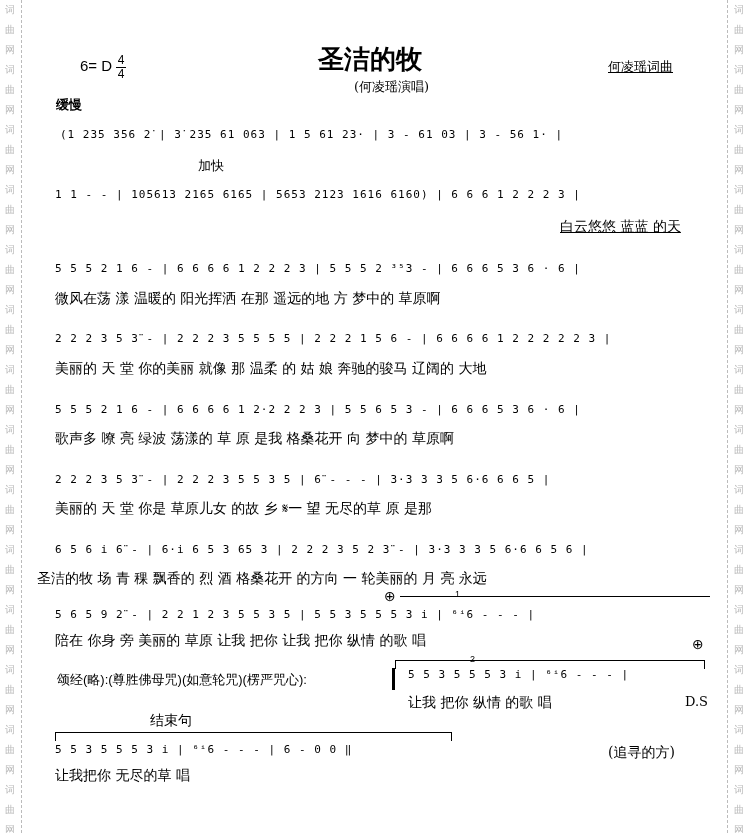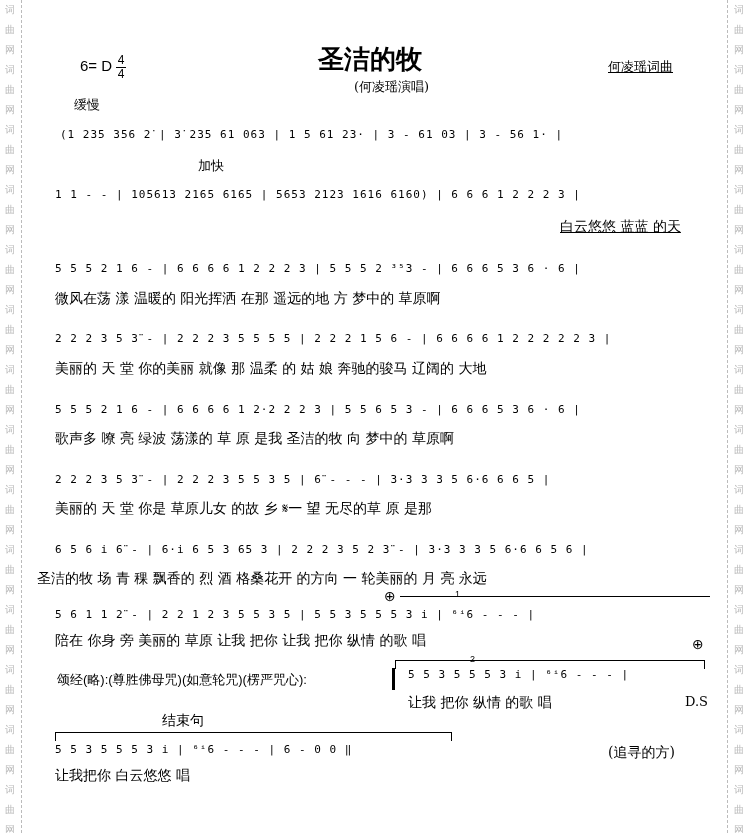--- a/index.html
+++ b/index.html
@@ -179,55 +179,55 @@
     </div>
   </div>
 <div class="wm-line right"></div>
 
 <div class="abs key" style="left:80px;top:55px;">
   <span>6= D</span><span class="frac"><span>4</span><span class="bar"></span><span>4</span></span>
 </div>
 <div class="abs title" style="left:318px;top:42px;">圣洁的牧</div>
 <div class="abs sub" style="left:330px;top:78px;margin-left:24px;">(何凌瑶演唱)</div>
 <div class="abs sub" style="left:608px;top:58px;text-decoration:underline;">何凌瑶词曲</div>
-<div class="abs tempo" style="left:74px;top:96px;">缓慢</div>
+<div class="abs tempo" style="left:56px;top:96px;font-weight:bold;">缓慢</div>
 
 <div class="abs notes" style="left:60px;top:128px;">(1 235 356 2̇ | 3̇ 235 61 063 | 1 5 61 23· | 3 - 61 03 | 3 - 56 1· |</div>
 <div class="abs small" style="left:150px;top:157px;margin-left:48px;">加快</div>
 
 <div class="abs notes" style="left:55px;top:188px;">1 1 - - | 105613 2165 6165 | 5653 2123 1616 6160) | 6 6 6 1 2 2 2 3 |</div>
 <div class="abs lyrics" style="left:560px;top:218px;text-decoration:underline;">白云悠悠 蓝蓝 的天</div>
 
 <div class="abs notes" style="left:55px;top:262px;">5 5 5 2 1  6 -  | 6 6 6 6 1 2 2 2 3 | 5 5 5 2 ³⁵3 -  | 6 6 6 5 3 6 · 6 |</div>
 <div class="abs lyrics" style="left:55px;top:290px;">微风在荡    漾      温暖的 阳光挥洒 在那   遥远的地    方        梦中的 草原啊</div>
 
 <div class="abs notes" style="left:55px;top:332px;">2 2 2 3 5  3̈ - | 2 2 2 3 5 5 5  5 | 2 2 2 1 5  6  - | 6 6 6 6 1 2 2 2 2 2 3 |</div>
 <div class="abs lyrics" style="left:55px;top:360px;">美丽的 天    堂      你的美丽 就像 那  温柔 的  姑 娘        奔驰的骏马 辽阔的 大地</div>
 
 <div class="abs notes" style="left:55px;top:403px;">5 5 5 2 1  6 -  | 6 6 6 6 1 2·2 2 2 3 | 5 5 6 5  3 -  | 6 6 6 5 3 6 · 6 |</div>
-<div class="abs lyrics" style="left:55px;top:430px;">歌声多 嘹    亮      绿波 荡漾的 草 原  是我   圣洁的牧   向       梦中的 草原啊</div>
+<div class="abs lyrics" style="left:55px;top:430px;">歌声多 嘹    亮      绿波 荡漾的 草 原  是我   格桑花开   向       梦中的 草原啊</div>
 
 <div class="abs notes" style="left:55px;top:473px;">2 2 2 3 5  3̈ - | 2 2 2 3 5 5 3 5 | 6̈ - - - | 3·3 3 3 5 6·6 6 6 5 |</div>
 <div class="abs lyrics" style="left:55px;top:500px;">美丽的 天    堂      你是 草原儿女 的故   乡           𝄋一 望 无尽的草  原    是那</div>
 
 <div class="abs notes" style="left:55px;top:543px;">6 5 6 i 6̈ - | 6·i 6 5 3 65 3 | 2 2 2 3 5 2 3̈ - | 3·3 3 3 5 6·6 6 5 6 |</div>
 <div class="abs lyrics" style="left:37px;top:570px;">圣洁的牧 场    青 稞 飘香的 烈 酒   格桑花开 的方向      一 轮美丽的 月 亮    永远</div>
 
 <div class="abs coda" style="left:384px;top:588px;">⊕</div>
 <div class="bracket" style="left:400px;top:596px;width:310px;border-left:none;border-right:none;height:0;"></div>
 <div class="abs small" style="left:455px;top:589px;font-size:9px;">1</div>
-<div class="abs notes" style="left:55px;top:608px;">5 6  1 1  2̈ -  | 2 2 1  2 3  5 5  3 5 | 5 5  3 5  5 5  3 i | ⁶ⁱ6 - - - |</div>
+<div class="abs notes" style="left:55px;top:608px;">5 6  5 9  2̈ -  | 2 2 1  2 3  5 5  3 5 | 5 5  3 5  5 5  3 i | ⁶ⁱ6 - - - |</div>
 <div class="abs lyrics" style="left:55px;top:632px;">陪在 你身 旁      美丽的 草原 让我  把你  让我  把你 纵情  的歌     唱</div>
 <div class="abs coda" style="left:692px;top:636px;">⊕</div>
 
 <div class="bracket" style="left:395px;top:660px;width:308px;"></div>
 <div class="abs small" style="left:470px;top:654px;font-size:9px;">2</div>
 <div class="abs small" style="left:57px;top:671px;">颂经(略):(尊胜佛母咒)(如意轮咒)(楞严咒心):</div>
 <div class="dbar" style="left:392px;top:668px;"></div>
 <div class="abs notes" style="left:408px;top:668px;">5 5  3 5  5 5  3 i | ⁶ⁱ6 - - - |</div>
 <div class="abs lyrics" style="left:408px;top:694px;text-align:center;">让我  把你  纵情   的歌     唱</div>
 <div class="abs ds" style="left:685px;top:694px;">D.S</div>
 
-<div class="abs lyrics" style="left:162px;top:712px;">结束句</div>
+<div class="abs lyrics" style="left:150px;top:712px;">结束句</div>
 <div class="bracket" style="left:55px;top:732px;width:395px;"></div>
 <div class="abs notes" style="left:55px;top:743px;">5 5 3 5 5 5 3 i | ⁶ⁱ6 - - - | 6 - 0 0 ‖</div>
-<div class="abs lyrics" style="left:55px;top:767px;">让我把你 白云悠悠      唱</div>
+<div class="abs lyrics" style="left:55px;top:767px;">让我把你 无尽的草      唱</div>
 <div class="abs sub" style="left:608px;top:744px;font-size:14px;">(追寻的方)</div>
 
 </body></html>

